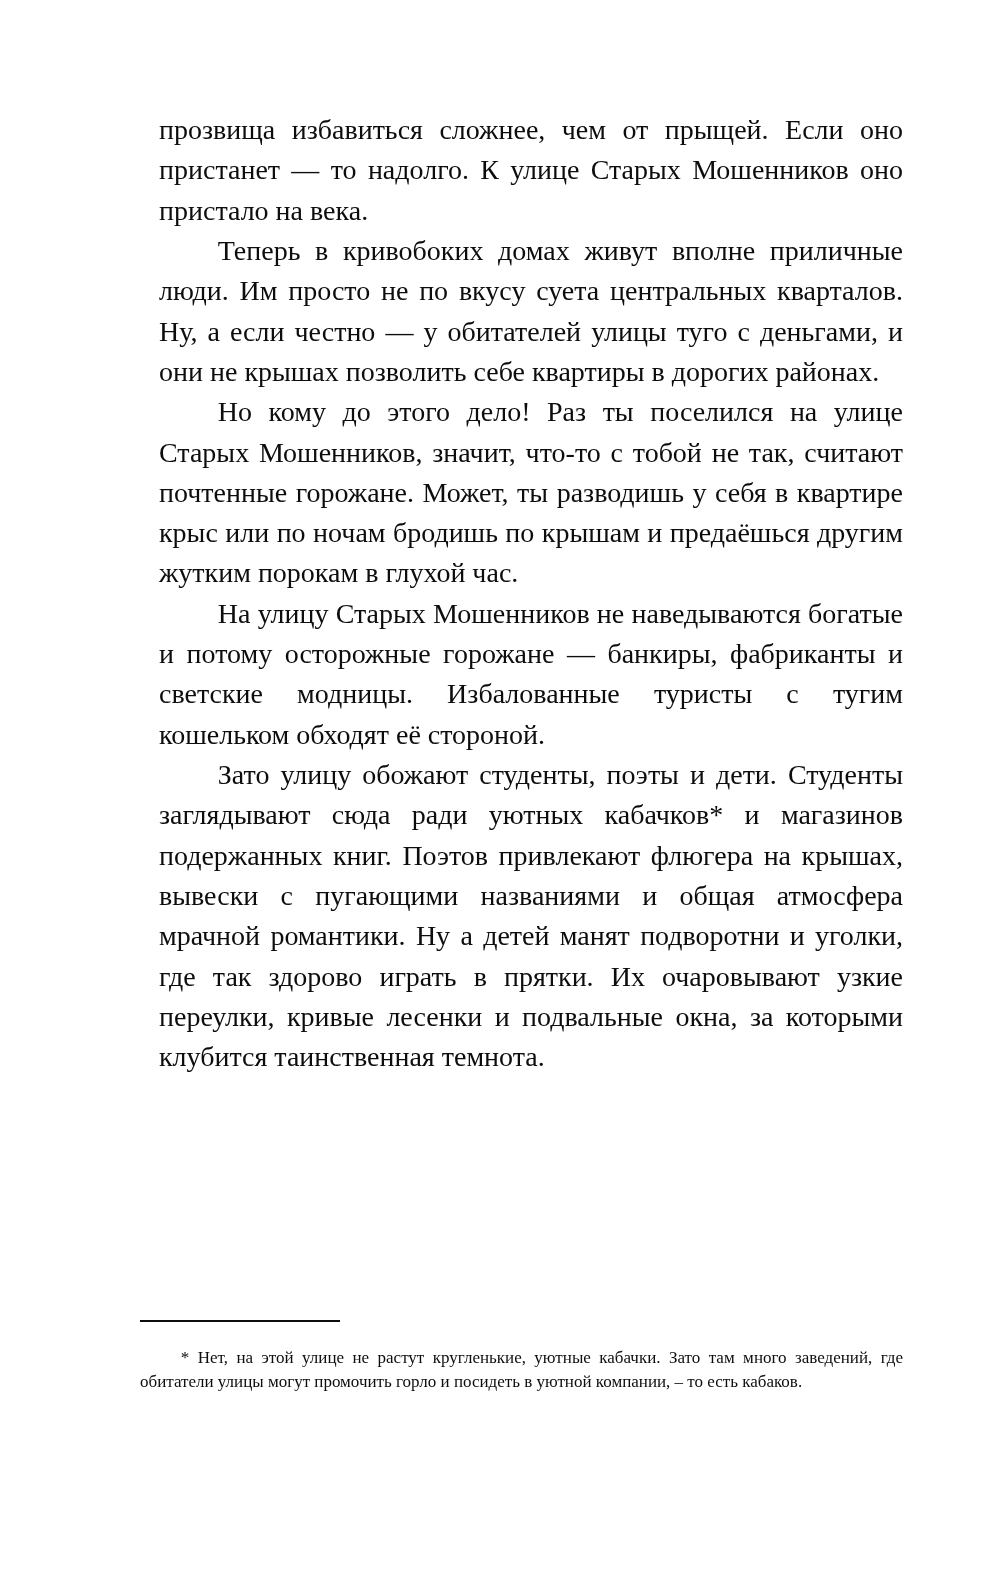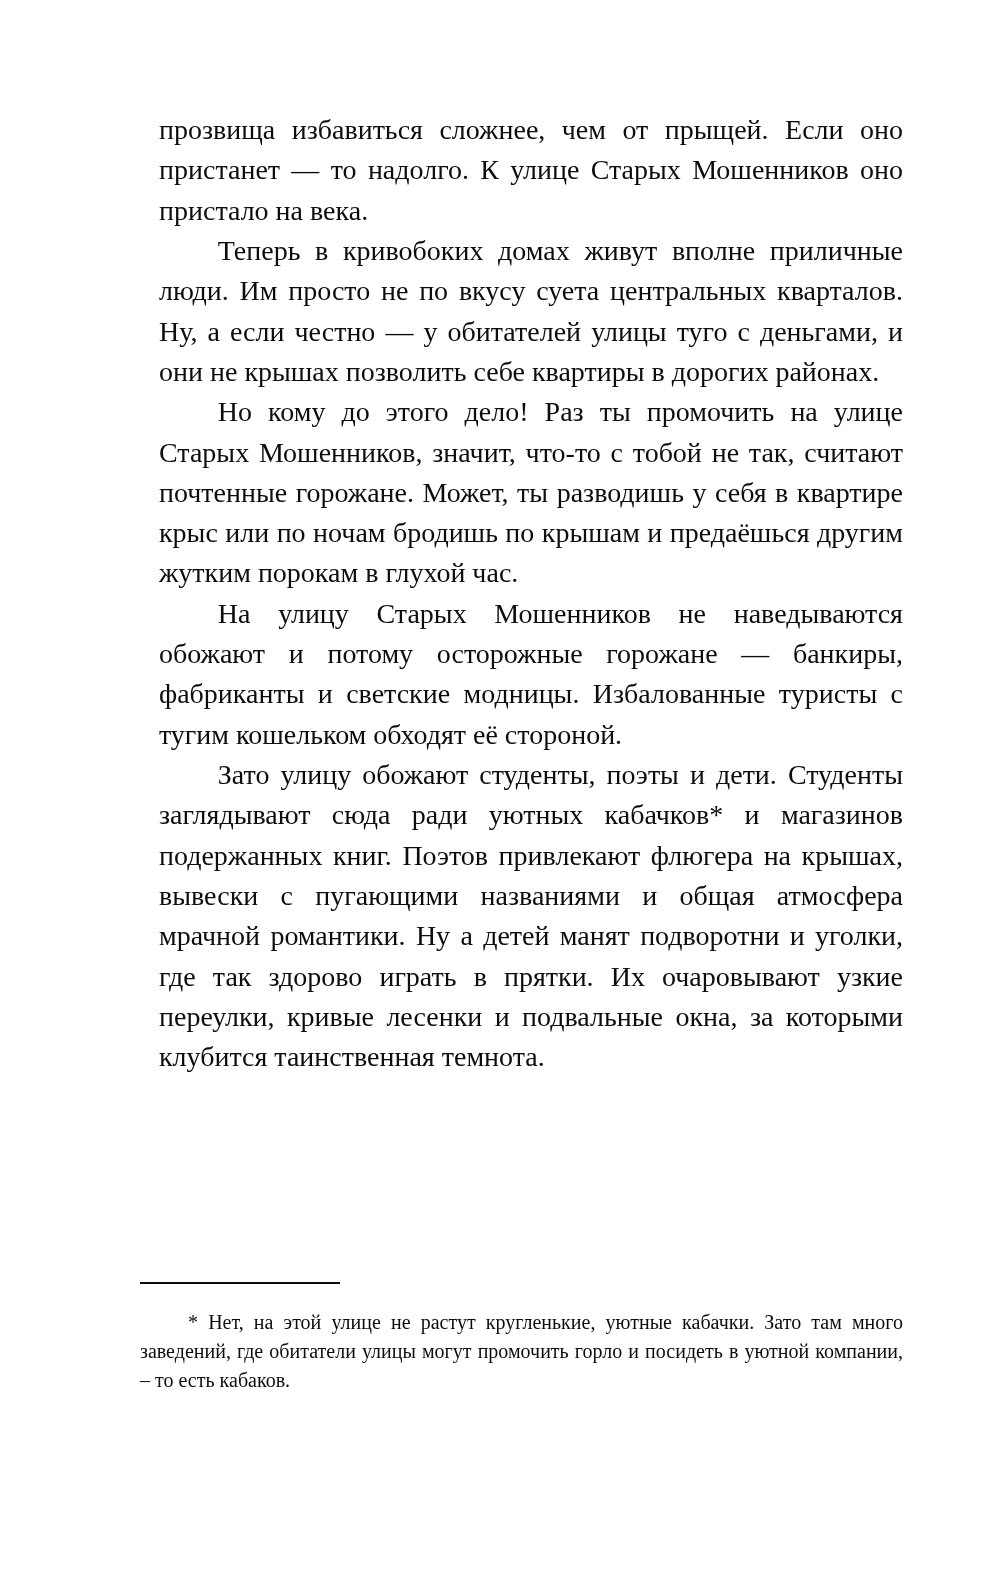--- a/index.html
+++ b/index.html
@@ -40,40 +40,40 @@
     right: 105px;
     bottom: 180px;
   }
   .footnote-rule {
     width: 200px;
     height: 2px;
     background: #0d0d0d;
     margin-bottom: 24px;
   }
   .footnote-text {
-    font-size: 20px;
+    font-size: 17px;
     line-height: 1.45;
     text-align: justify;
     text-justify: inter-word;
   }
   .footnote-text p {
     margin: 0;
     text-indent: 2.4em;
   }
 </style>
 </head>
 <body>
 
 <div class="page">
 
   <div class="body-text">
     <p>прозвища избавиться сложнее, чем от прыщей. Если оно пристанет — то надолго. К улице Старых Мошенников оно пристало на века.</p>
     <p class="indent">Теперь в кривобоких домах живут вполне приличные люди. Им просто не по вкусу суета центральных кварталов. Ну, а если честно — у обитателей улицы туго с деньгами, и они не крышах позволить себе квартиры в дорогих районах.</p>
-    <p class="indent">Но кому до этого дело! Раз ты промочить на улице Старых Мошенников, значит, что-то с тобой не так, считают почтенные горожане. Может, ты разводишь у себя в квартире крыс или по ночам бродишь по крышам и предаёшься другим жутким порокам в глухой час.</p>
-    <p class="indent">На улицу Старых Мошенников не наведываются обожают и потому осторожные горожане — банкиры, фабриканты и светские модницы. Избалованные туристы с тугим кошельком обходят её стороной.</p>
+    <p class="indent">Но кому до этого дело! Раз ты поселился на улице Старых Мошенников, значит, что-то с тобой не так, считают почтенные горожане. Может, ты разводишь у себя в квартире крыс или по ночам бродишь по крышам и предаёшься другим жутким порокам в глухой час.</p>
+    <p class="indent">На улицу Старых Мошенников не наведываются богатые и потому осторожные горожане — банкиры, фабриканты и светские модницы. Избалованные туристы с тугим кошельком обходят её стороной.</p>
     <p class="indent">Зато улицу обожают студенты, поэты и дети. Студенты заглядывают сюда ради уютных кабачков* и магазинов подержанных книг. Поэтов привлекают флюгера на крышах, вывески с пугающими названиями и общая атмосфера мрачной романтики. Ну а детей манят подворотни и уголки, где так здорово играть в прятки. Их очаровывают узкие переулки, кривые лесенки и подвальные окна, за которыми клубится таинственная темнота.</p>
   </div>
 
   <div class="footnote-area">
     <div class="footnote-rule"></div>
     <div class="footnote-text">
       <p>* Нет, на этой улице не растут кругленькие, уютные кабачки. Зато там много заведений, где обитатели улицы могут промочить горло и посидеть в уютной компании, – то есть кабаков.</p>
     </div>
   </div>
 

